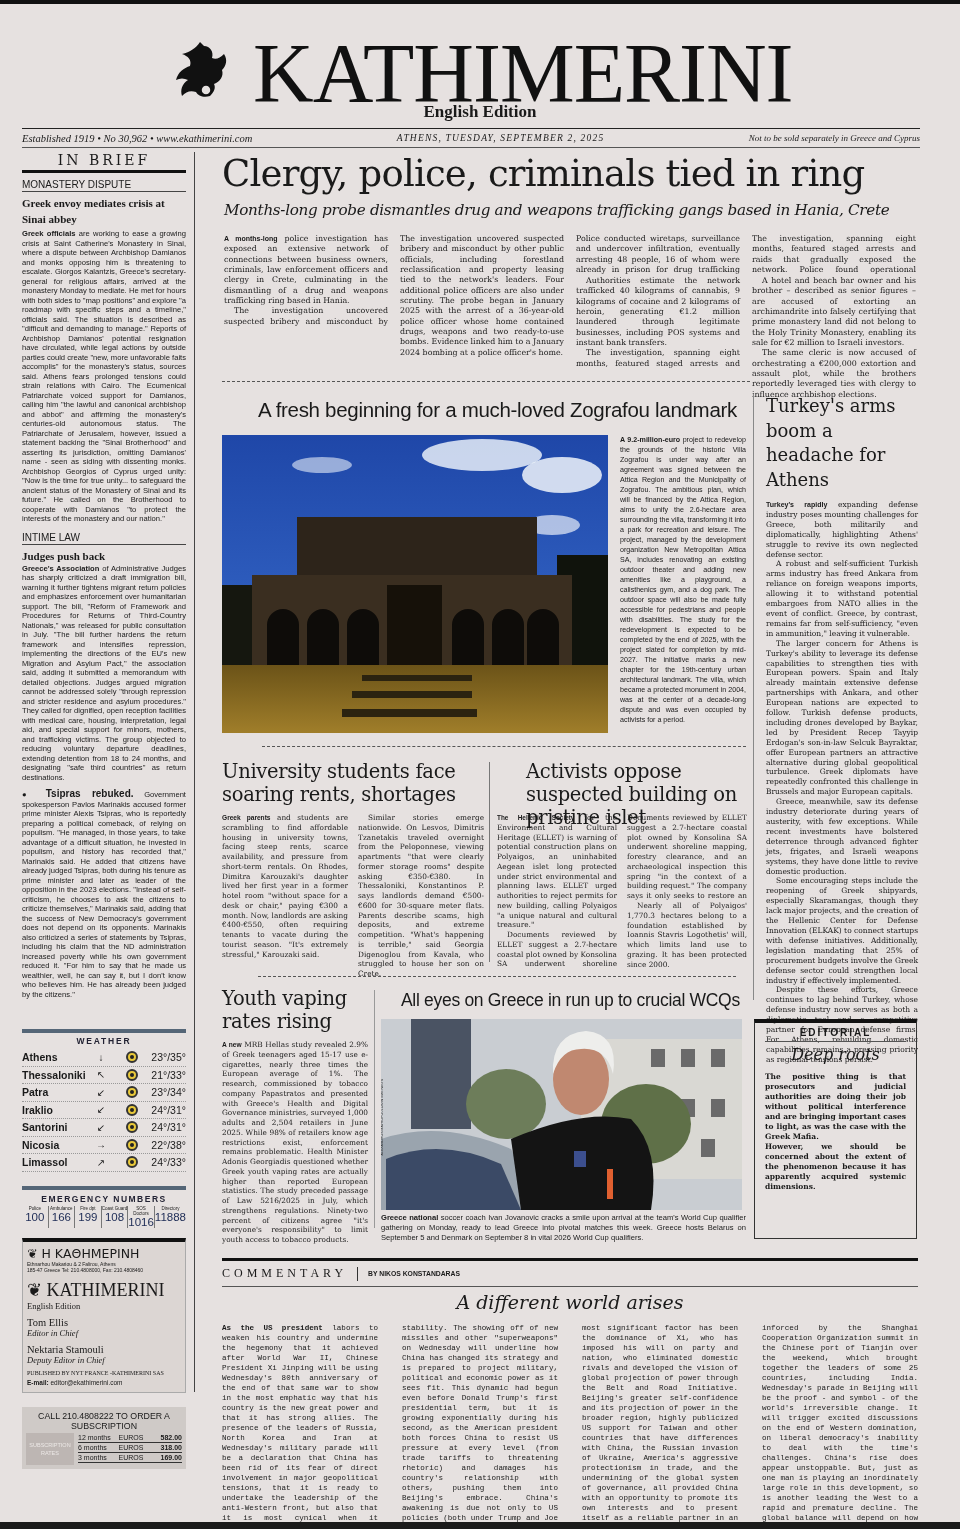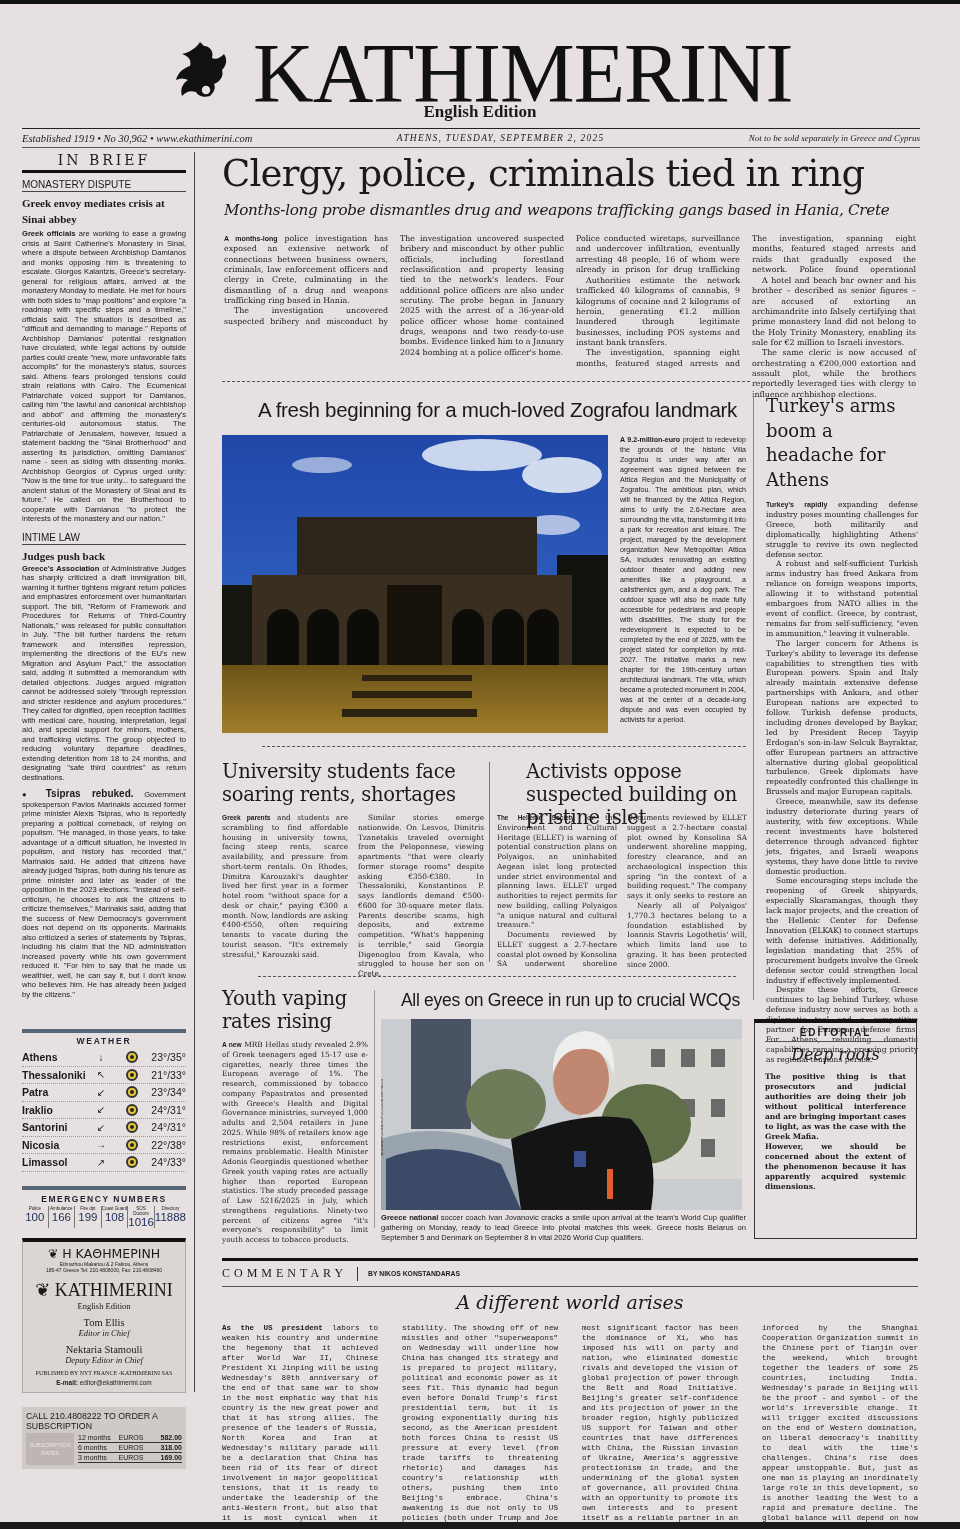--- a/index.html
+++ b/index.html
@@ -30,31 +30,31 @@
 .wrow .sun{width:12px;height:12px;border-radius:50%;background:#e9c93a;border:2px solid #333;margin:0 12px 0 12px;position:relative}
 .wrow .sun::after{content:"";position:absolute;left:2px;top:2px;width:4px;height:4px;border-radius:50%;background:#222}
 .wrow .temp{flex:1;text-align:right}
 .emerg{border-top:4px solid #556677;margin-top:8px}
 .etitle{font-family:"Liberation Sans",sans-serif;font-weight:bold;font-size:8.5px;letter-spacing:1.5px;text-align:center;color:#223;padding:4px 0 2px}
 .egrid{display:flex;justify-content:space-between}
 .ecell{text-align:center;border-left:1px solid #777;flex:1}
 .ecell:first-child{border-left:none}
 .ecell .el{font-size:4.5px;font-family:"Liberation Sans",sans-serif}
 .ecell .en{font-size:11.5px;font-family:"Liberation Sans",sans-serif;color:#1d2b55}
-.publisher{border-top:4px solid #111;border:1px solid #aaa;border-top:4px solid #111;background:#dcd6d3;margin-top:10px;padding:4px 4px 6px;text-align:center}
+.publisher{border-top:4px solid #111;border:1px solid #aaa;border-top:4px solid #111;background:#dcd6d3;margin-top:10px;padding:4px 4px 6px;}
 .pub-gr{font-family:"DejaVu Sans",sans-serif;font-size:12.5px}
 .pub-addr{font-size:5px;font-family:"Liberation Sans",sans-serif;line-height:6px}
 .pub-logo{font-family:"Liberation Serif",serif;font-size:18px;margin-top:6px}
 .pub-ed{font-family:"Liberation Serif",serif;font-size:8.5px}
 .pub-name{font-family:"Liberation Serif",serif;font-size:10.5px;margin-top:6px}
 .pub-role{font-family:"Liberation Serif",serif;font-style:italic;font-size:8.5px}
 .pub-line{font-family:"Liberation Serif",serif;font-size:6px;margin-top:5px}
 .pub-mail{font-family:"Liberation Sans",sans-serif;font-size:6.5px;margin-top:3px}
 .subs{background:#cfcac7;margin-top:14px;padding:4px 4px}
-.subs-call{font-family:"Liberation Sans",sans-serif;font-size:8.8px;}
+.subs-call{font-family:"Liberation Sans",sans-serif;font-size:8.8px;text-align:center}
 .subs-body{display:flex;margin-top:2px}
 .subs-label{width:48px;background:#bdb6b3;color:#ece8e6;font-family:"Liberation Sans",sans-serif;font-size:5.5px;text-align:center;padding:8px 2px;line-height:8px}
 .subs-tbl{flex:1;padding-left:4px}
 .subs-row{display:flex;font-family:"Liberation Sans",sans-serif;font-size:7px;border-bottom:1px solid #333;height:10px;align-items:center}
 .subs-row .c1{width:38px}.subs-row .c2{width:30px;text-align:center}.subs-row .c3{flex:1;text-align:right;font-weight:bold}
 .mainhead{left:222px;top:152px;font-family:"DejaVu Serif",serif;font-size:37px;letter-spacing:-0.8px;line-height:44px}
 .mainsub{left:224px;top:201px;font-family:"DejaVu Serif",serif;font-style:italic;font-size:15.2px;letter-spacing:-0.3px}
 .cols4{left:224px;top:234px;width:692px;display:grid;grid-template-columns:repeat(4,1fr);column-gap:12px;font-size:7.9px;line-height:10.35px;font-family:"DejaVu Serif",serif}
 .cols4 p{text-indent:0}
 .ind{text-indent:10px !important}

